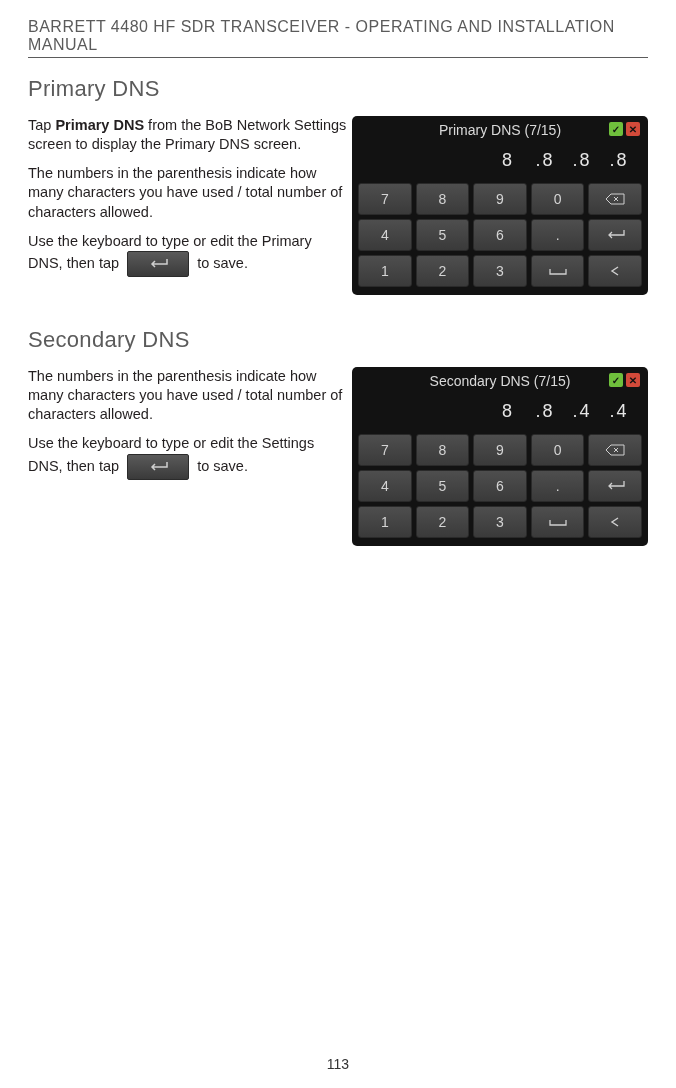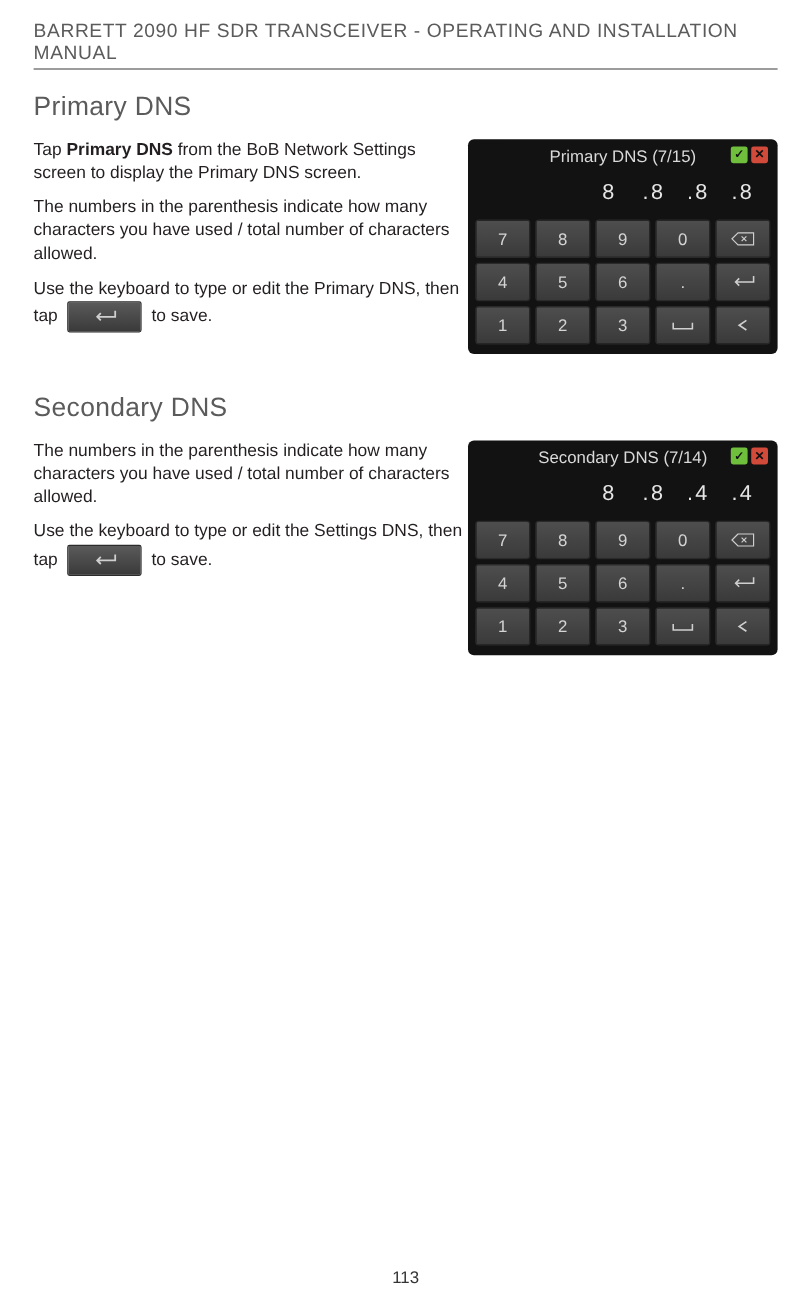--- a/index.html
+++ b/index.html
@@ -49,21 +49,21 @@
     height:24px;
     background:linear-gradient(#5a5a5a,#3a3a3a);
     border:1px solid #2b2b2b;
     border-radius:2px;
     position:relative;
     margin:0 4px;
   }
   .mini-key svg{position:absolute;left:50%;top:50%;transform:translate(-50%,-50%);}
 
   .device{
-    width:258px;
+    width:296px;
     background:#121212;
     border-radius:5px;
     padding:6px 6px 8px 6px;
     box-sizing:border-box;
     color:#d9d9d9;
     font-family:Arial,sans-serif;
   }
   .device-header{
     display:flex;
     align-items:center;
@@ -124,21 +124,21 @@
     bottom:16px;
     left:0;right:0;
     text-align:center;
     font-size:14px;
     color:#333;
   }
 </style>
 </head>
 <body>
 
-<div class="top-header">BARRETT 2090 HF SDR TRANSCEIVER - OPERATING AND INSTALLATION MANUAL</div>
+<div class="top-header">BARRETT 4480 HF SDR TRANSCEIVER - OPERATING AND INSTALLATION MANUAL</div>
 
 <div class="section-heading">Primary DNS</div>
 <div class="section-block">
   <div class="text-col">
     <p>
       <span>Tap </span><span class="bold">Primary DNS</span><span> from the BoB Net­work Settings screen to display the Primary DNS screen.</span>
     </p>
     <p>The numbers in the parenthesis indi­cate how many characters you have used / total number of characters allowed.</p>
     <p>
       <span>Use the keyboard to type or edit the Primary DNS, then tap </span><span class="mini-key"><svg width="22" height="12" viewBox="0 0 22 12">
@@ -202,21 +202,21 @@
   <div class="text-col">
     <p>The numbers in the parenthesis indi­cate how many characters you have used / total number of characters allowed.</p>
     <p>
       <span>Use the keyboard to type or edit the Settings DNS, then tap </span><span class="mini-key"><svg width="22" height="12" viewBox="0 0 22 12">
             <path d="M20 1 L20 6 L5 6 M8 3 L5 6 L8 9" stroke="#cfcfcf" stroke-width="1.5" fill="none"></path>
           </svg></span><span> to save.</span>
     </p>
   </div>
   <div class="device">
     <div class="device-header">
-      <span class="device-title">Secondary DNS (7/14)</span>
+      <span class="device-title">Secondary DNS (7/15)</span>
       <span class="hdr-icons">
         <span class="ic-ok">✓</span>
         <span class="ic-x">✕</span>
       </span>
     </div>
     <div class="ip-display">
       <span class="seg">8</span>
       <span class="seg">.8</span>
       <span class="seg">.4</span>
       <span class="seg">.4</span>

